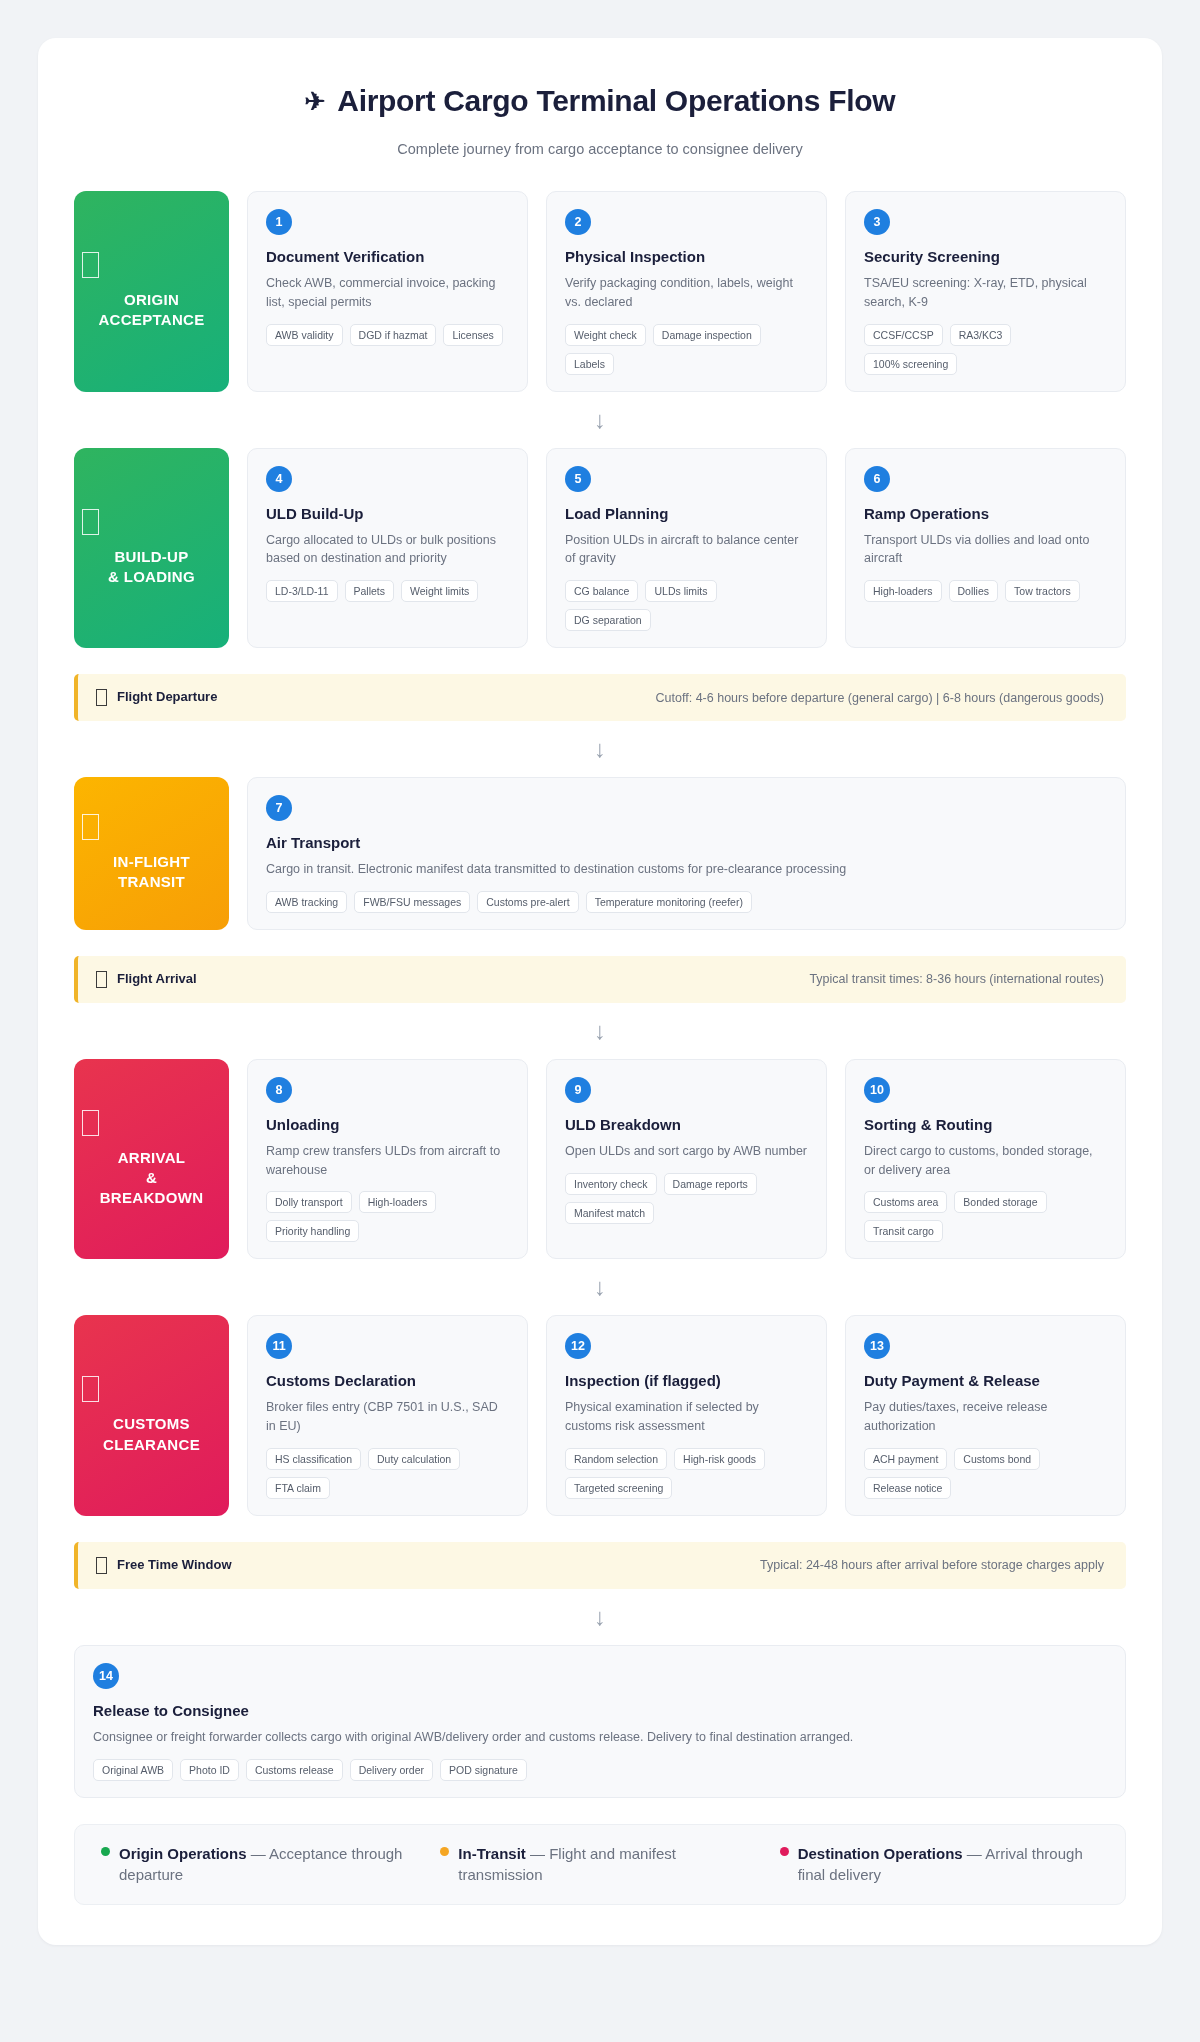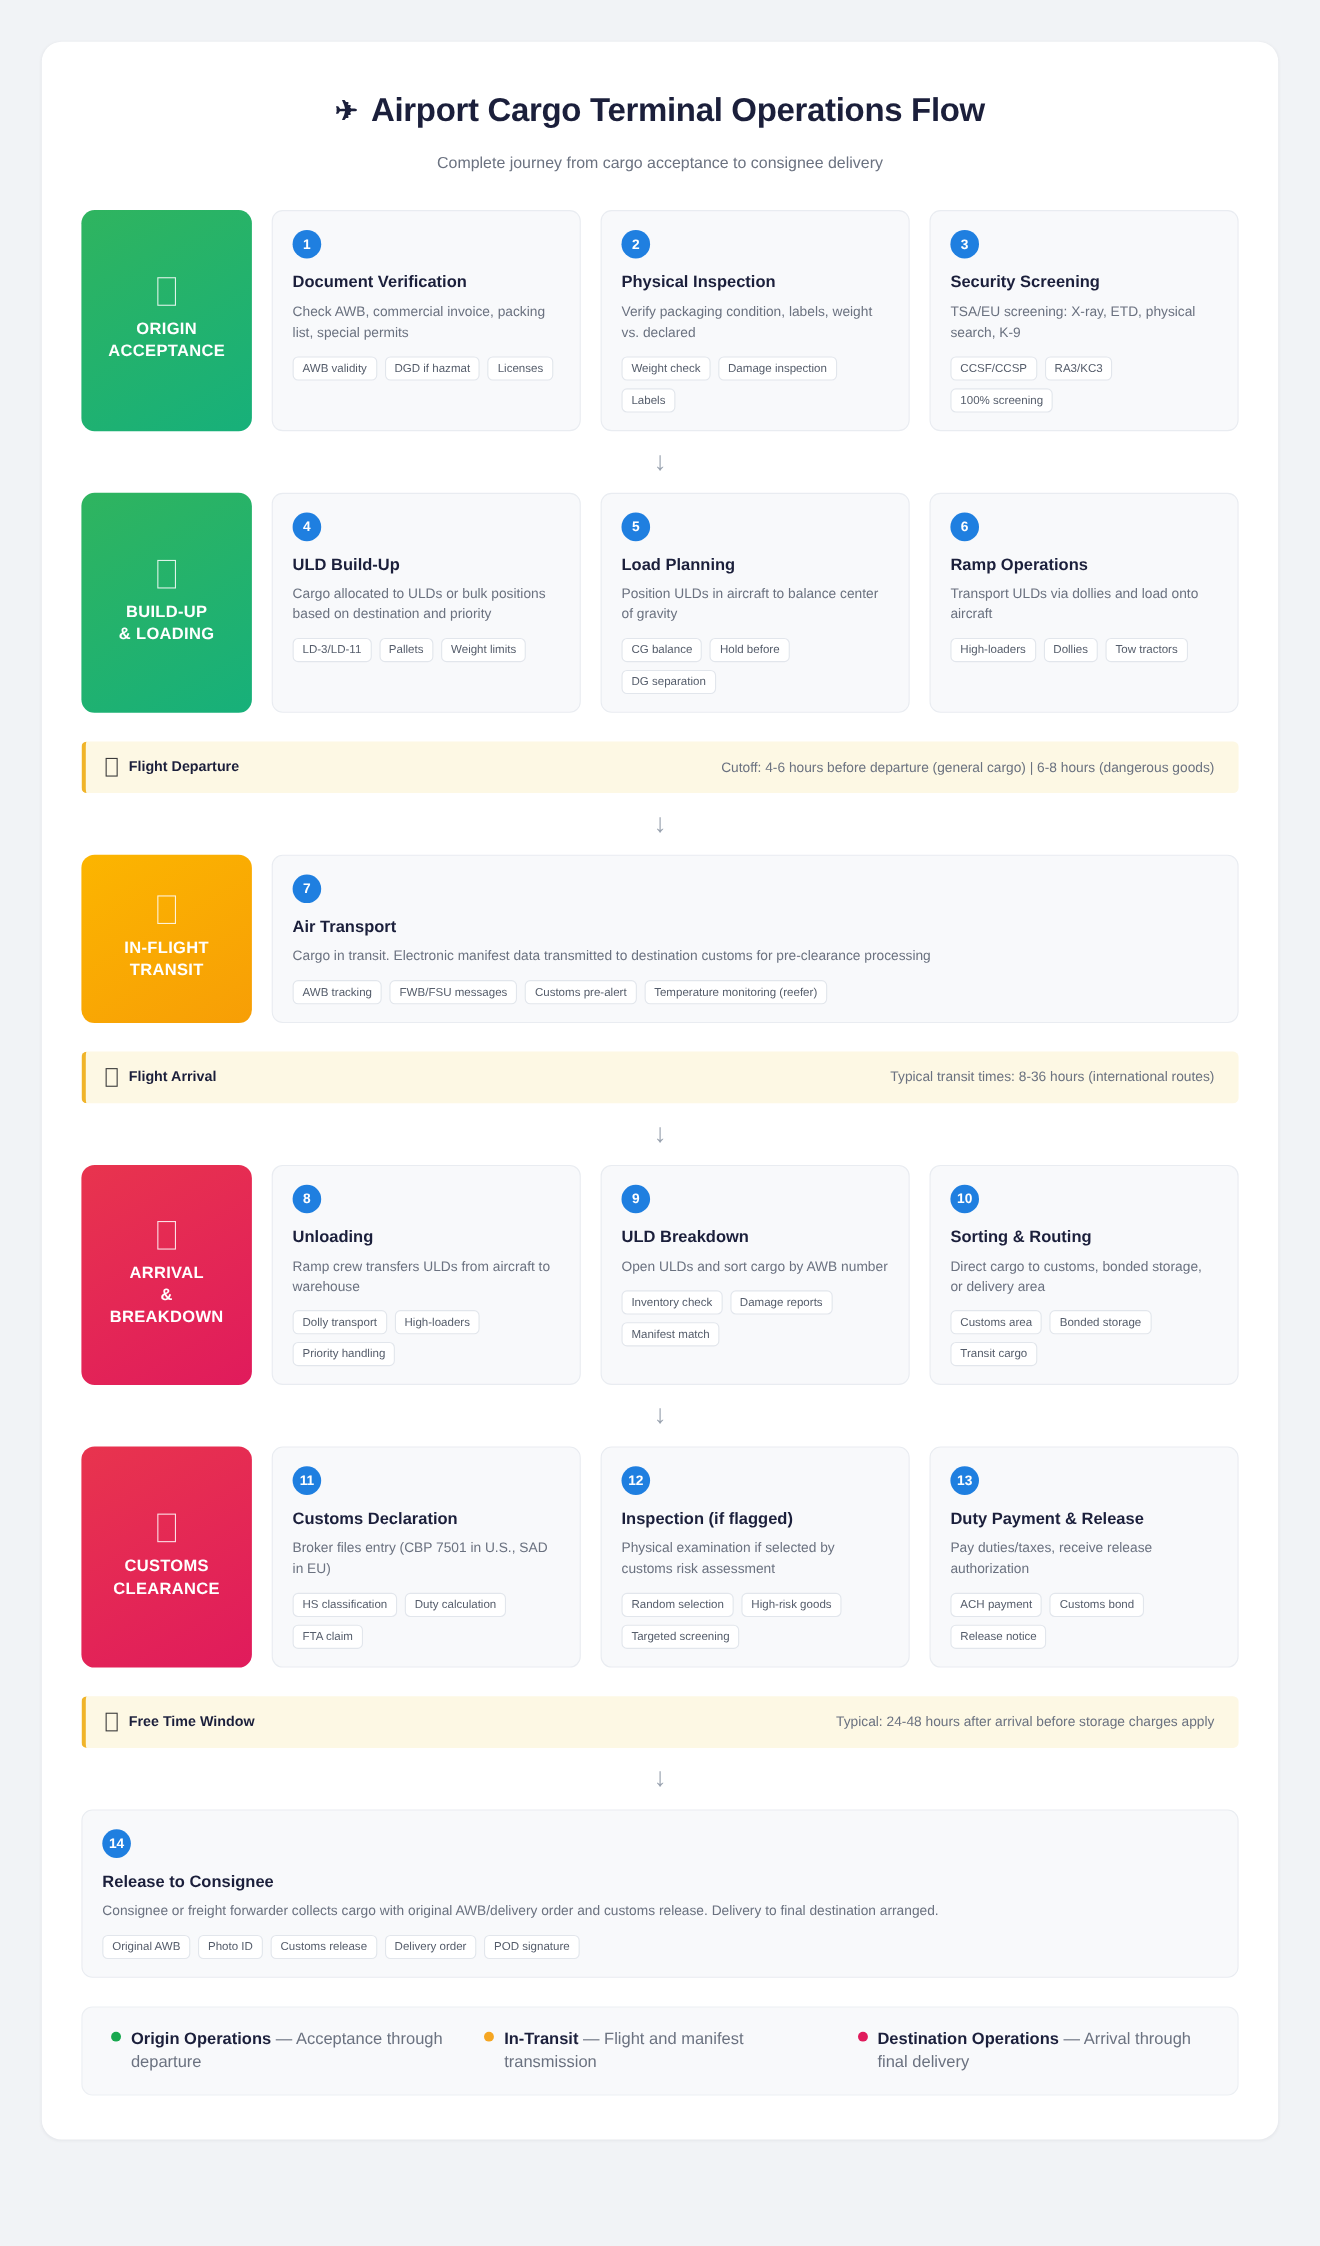--- a/index.html
+++ b/index.html
@@ -47,21 +47,20 @@
     gap: 18px;
     align-items: stretch;
   }
   .stage-badge {
     width: 155px;
     flex: 0 0 155px;
     border-radius: 12px;
     color: #ffffff;
     display: flex;
     flex-direction: column;
-    align-items: center;
     justify-content: center;
     text-align: center;
     padding: 16px 8px;
     font-weight: bold;
     font-size: 15px;
     line-height: 1.35;
     letter-spacing: 0.3px;
   }
   .stage-badge .emoji {
     font-size: 24px;
@@ -263,21 +262,21 @@
             <span class="tag">Pallets</span>
             <span class="tag">Weight limits</span>
           </div>
         </div>
         <div class="card">
           <div class="num">5</div>
           <div class="card-title">Load Planning</div>
           <div class="card-desc">Position ULDs in aircraft to balance center of gravity</div>
           <div class="tags">
             <span class="tag">CG balance</span>
-            <span class="tag">Hold before</span>
+            <span class="tag">ULDs limits</span>
             <span class="tag">DG separation</span>
           </div>
         </div>
         <div class="card">
           <div class="num">6</div>
           <div class="card-title">Ramp Operations</div>
           <div class="card-desc">Transport ULDs via dollies and load onto aircraft</div>
           <div class="tags">
             <span class="tag">High-loaders</span>
             <span class="tag">Dollies</span>

